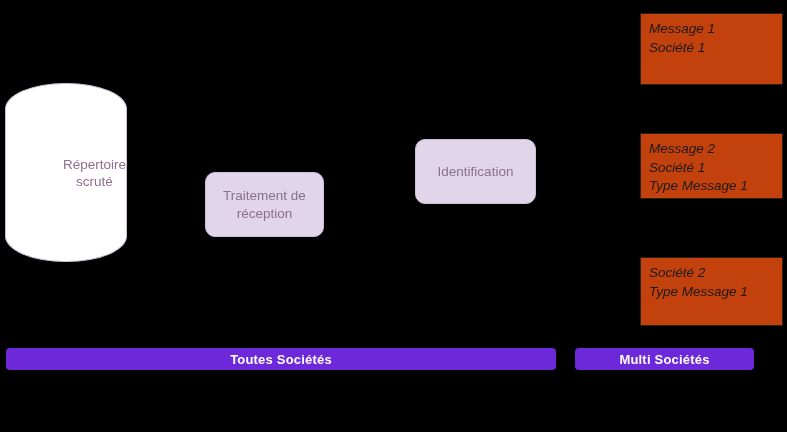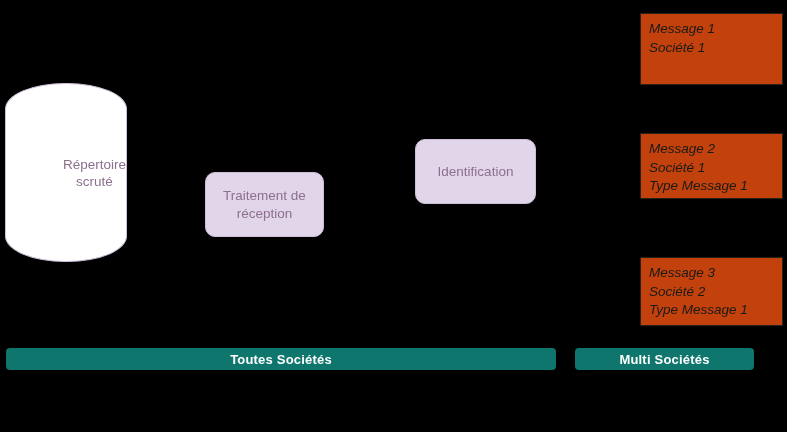--- a/index.html
+++ b/index.html
@@ -82,21 +82,21 @@
     line-height: 18.5px;
     color: #1c1a16;
     white-space: nowrap;
   }
 
   
   .scope-bar {
     position: absolute;
     top: 348px;
     height: 22px;
-    background: #0f766e;
+    background: #6d28d9;
     border-radius: 4px;
     box-sizing: border-box;
     display: flex;
     align-items: center;
     justify-content: center;
   }
   .scope-bar-label {
     color: #ffffff;
     font-size: 13px;
     font-weight: bold;
@@ -130,21 +130,20 @@
     <div class="msg-line">Société 1</div>
   </div>
 
   <div class="msg-card" id="msg-card-2">
     <div class="msg-line">Message 2</div>
     <div class="msg-line">Société 1</div>
     <div class="msg-line">Type Message 1</div>
   </div>
 
   <div class="msg-card" id="msg-card-3">
-    <div class="msg-line">Message 3</div>
     <div class="msg-line">Société 2</div>
     <div class="msg-line">Type Message 1</div>
   </div>
 
   <div class="scope-bar" id="scope-bar-toutes">
     <span class="scope-bar-label">Toutes Sociétés</span>
   </div>
 
   <div class="scope-bar" id="scope-bar-multi">
     <span class="scope-bar-label">Multi Sociétés</span>

